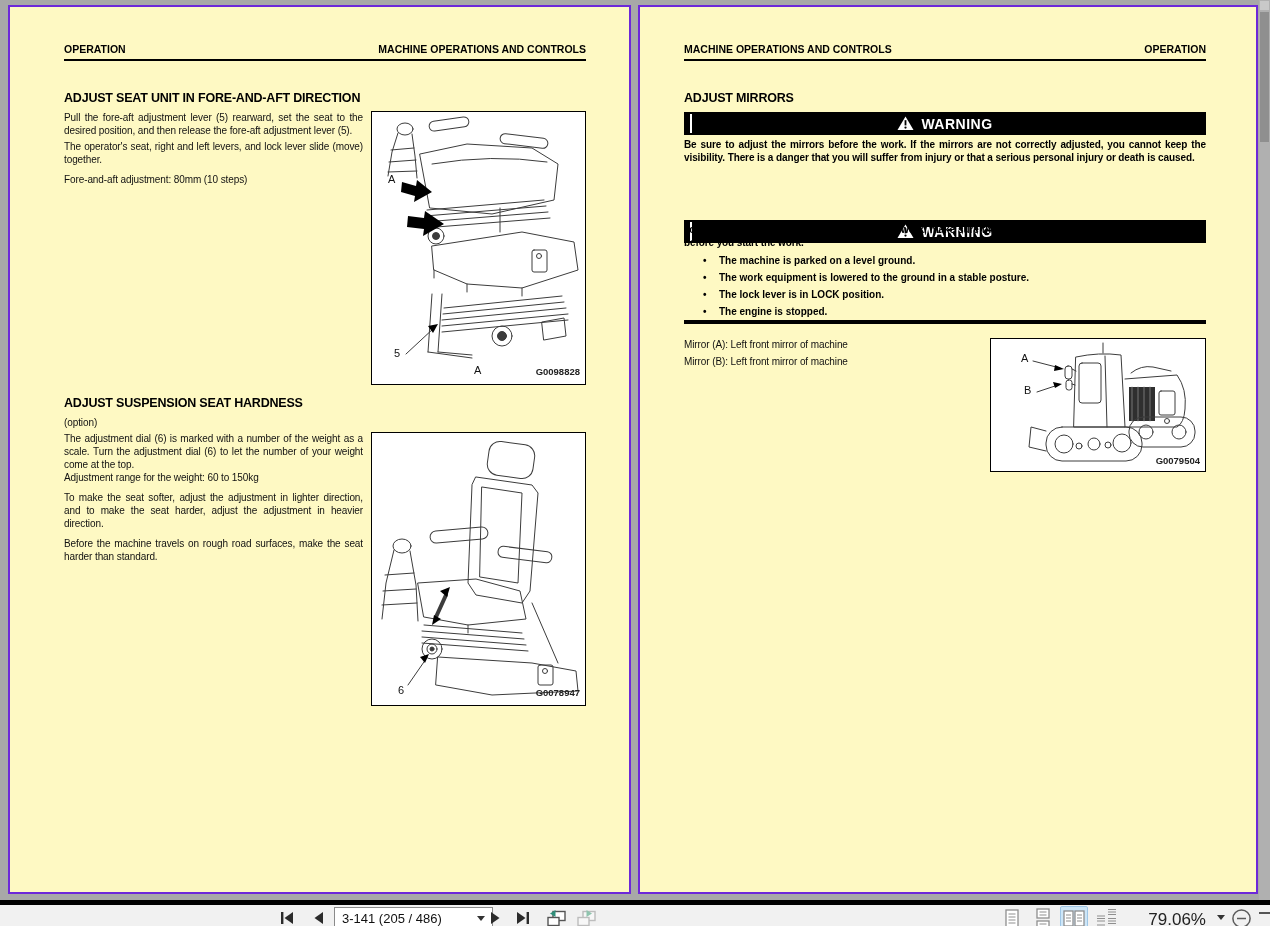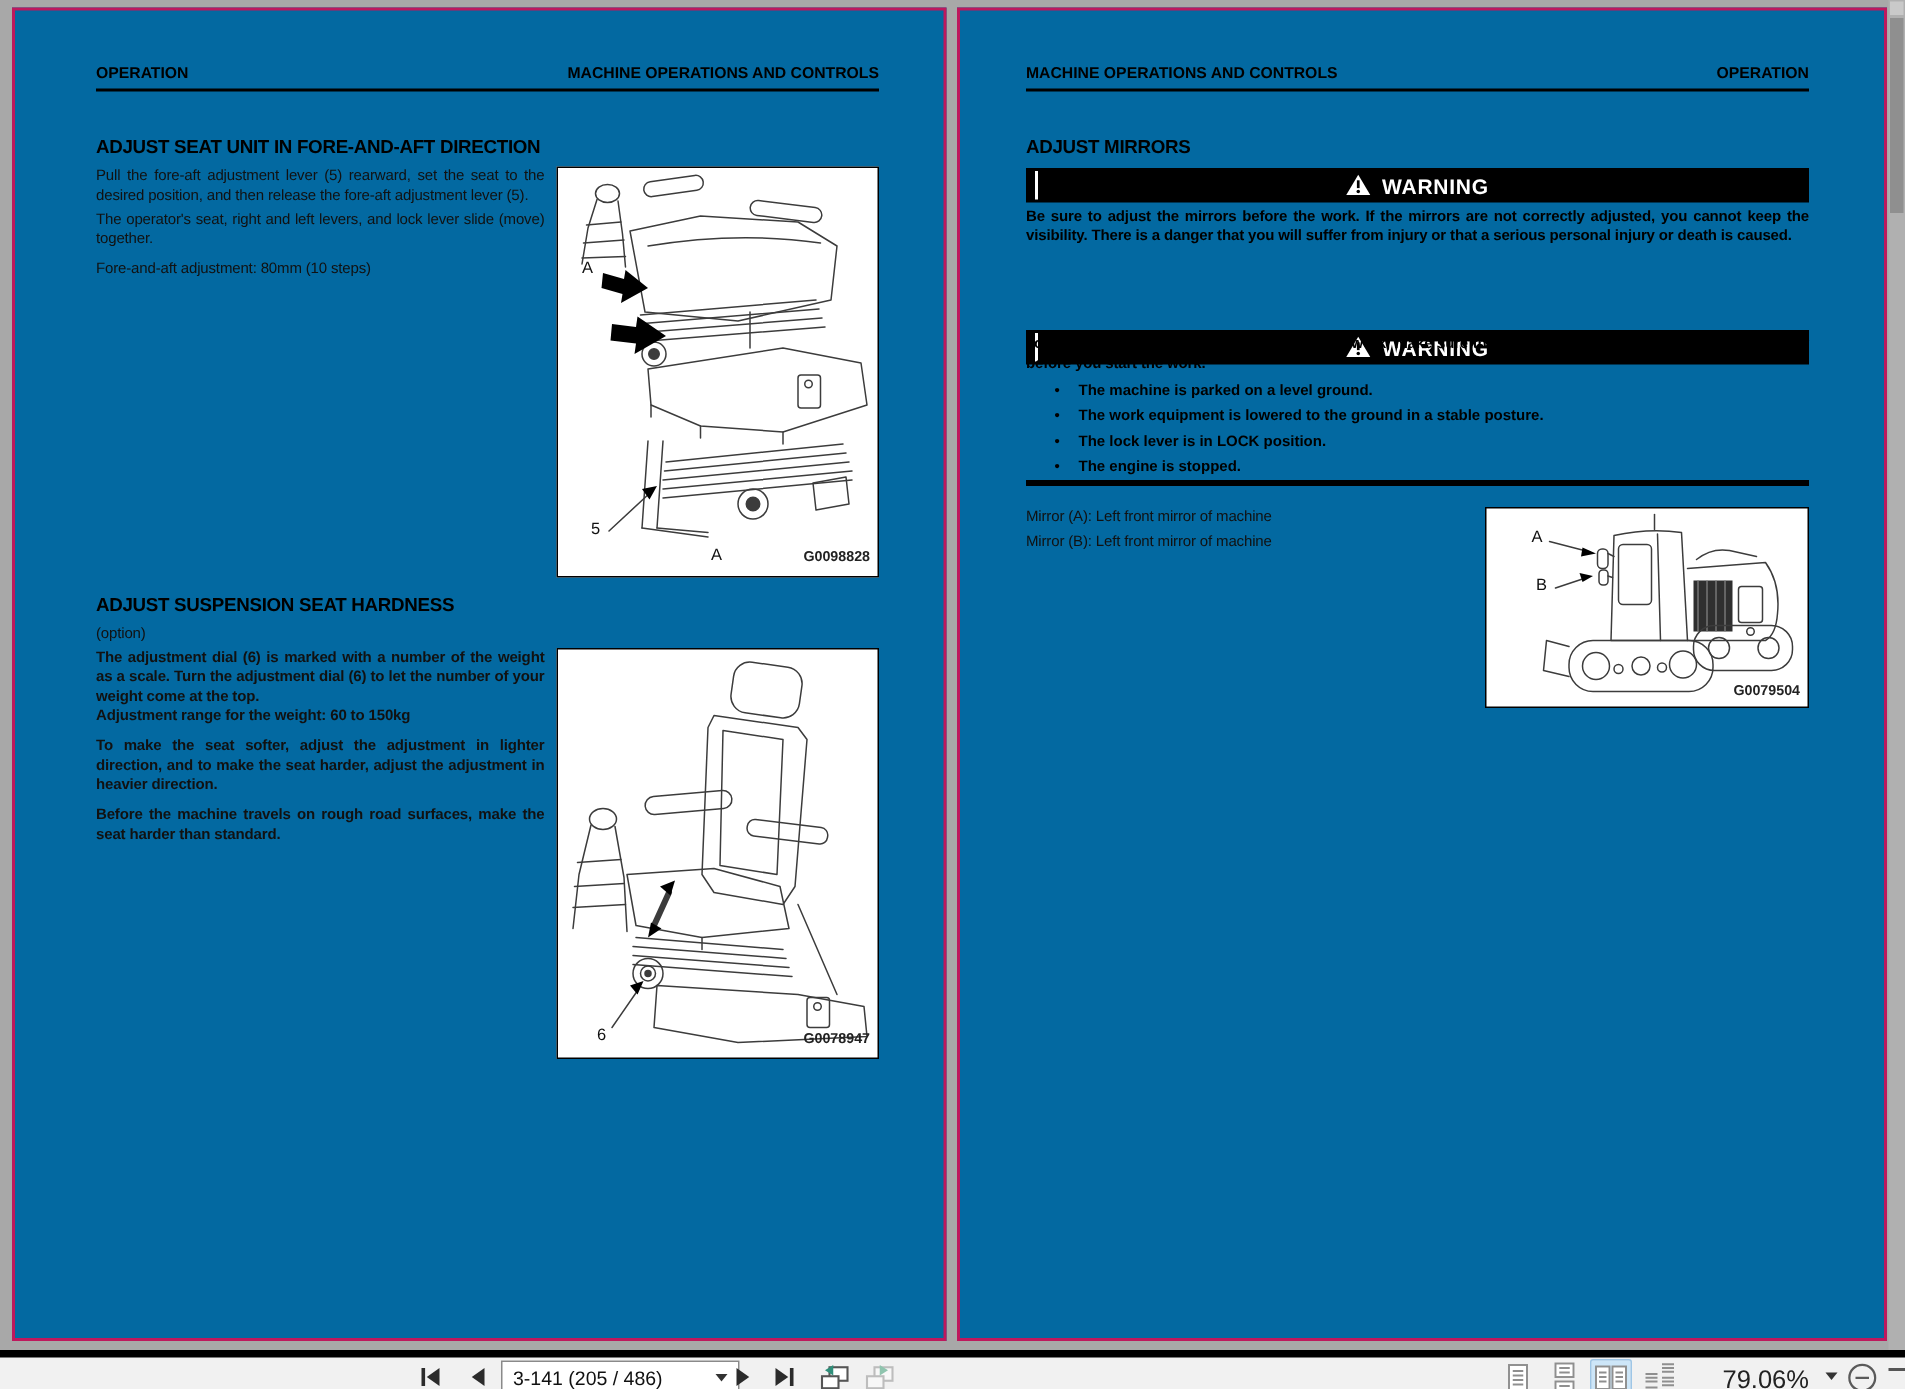--- a/index.html
+++ b/index.html
@@ -4,22 +4,22 @@
 <style>
   html,body{margin:0;padding:0;}
   body{
     width:1270px;height:926px;position:relative;overflow:hidden;
     background:#a8a8a8;
     font-family:"Liberation Sans", sans-serif;
     -webkit-font-smoothing:antialiased;
   }
   
   .page{
-    position:absolute;top:5px;height:889px;background:#0369a1;
-    border:2px solid #be185d;box-sizing:border-box;
+    position:absolute;top:5px;height:889px;background:#fef9c3;
+    border:2px solid #6d28d9;box-sizing:border-box;
   }
   #left-page{left:8px;width:623px;}
   #right-page{left:638px;width:620px;}
   .page *{box-sizing:border-box;}
   .abs{position:absolute;}
   .hdr{display:flex;justify-content:space-between;font-size:10.5px;font-weight:bold;color:#000;letter-spacing:0;}
   .hdr-rule{height:2px;background:#000;}
   .h-title{font-size:12.5px;font-weight:bold;color:#000;letter-spacing:-0.2px;white-space:nowrap;}
   .body-txt{font-size:10px;line-height:13px;color:#111;text-align:justify;letter-spacing:-0.1px;}
   .body-txt p{margin:0;}
@@ -115,21 +115,21 @@
     </svg>
     <span class="fig-label" style="left:16px;top:62px;">A</span>
     <span class="fig-label" style="left:22px;top:236px;">5</span>
     <span class="fig-label" style="left:102px;top:253px;">A</span>
     <span class="fig-code" style="right:5px;top:255px;text-align:center;">G0098828</span>
   </div>
 
   <div class="abs h-title" style="top:389px;left:54px;">ADJUST SUSPENSION SEAT HARDNESS</div>
   <div class="abs body-txt" style="top:409px;left:54px;">(option)</div>
 
-  <div class="abs body-txt" style="top:425px;left:54px;width:299px;font-weight:bold;">
+  <div class="abs body-txt" style="top:425px;left:54px;width:299px;">
     <p>The adjustment dial (6) is marked with a number of the weight as a scale. Turn the adjustment dial (6) to let the number of your weight come at the top.</p>
     <p>Adjustment range for the weight: 60 to 150kg</p>
     <p class="gap">To make the seat softer, adjust the adjustment in lighter direction, and to make the seat harder, adjust the adjustment in heavier direction.</p>
     <p class="gap">Before the machine travels on rough road surfaces, make the seat harder than standard.</p>
   </div>
 
   <div class="abs fig" style="left:361px;top:425px;width:215px;height:274px;">
     <svg width="212" height="271" viewBox="0 0 212 271">
       <g stroke="#3c3c3c" fill="none" stroke-width="1" stroke-linejoin="round" stroke-linecap="round">
 

